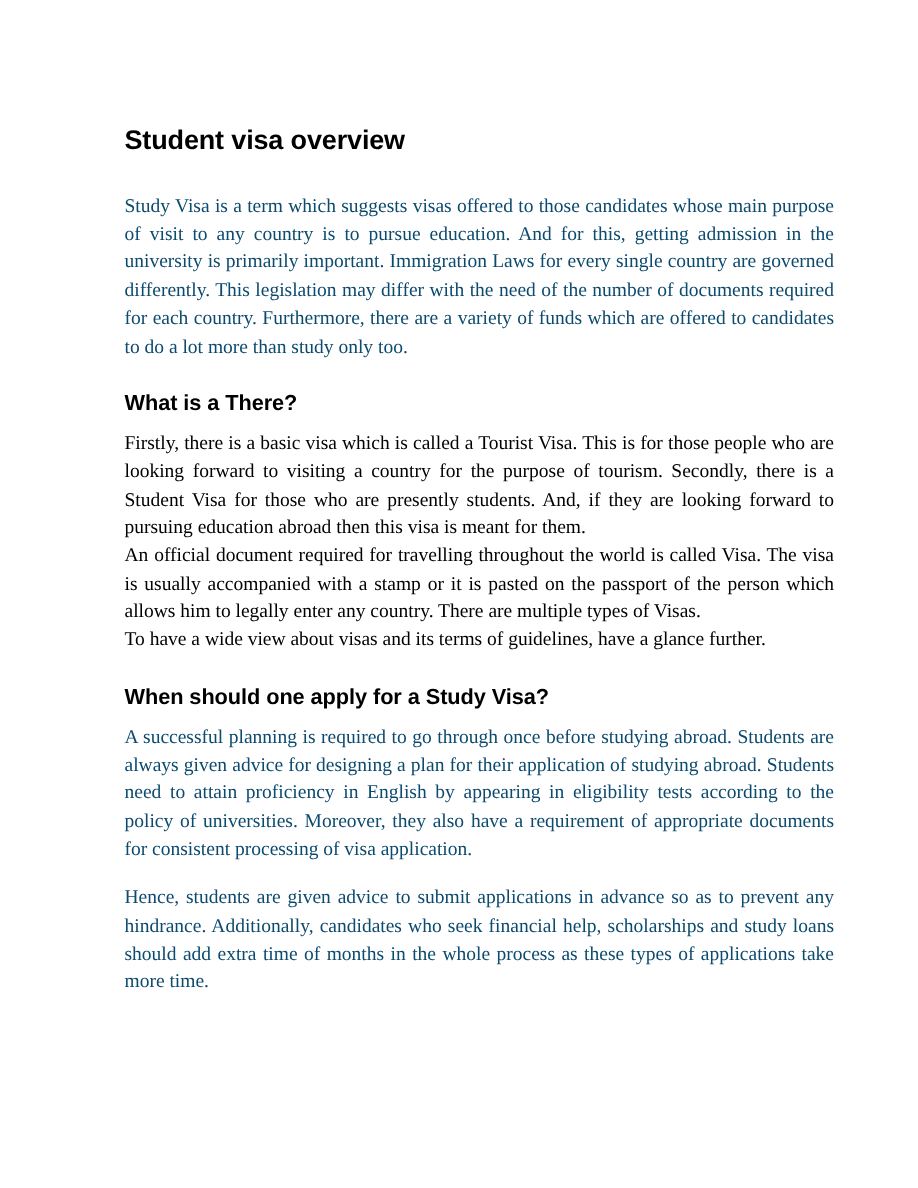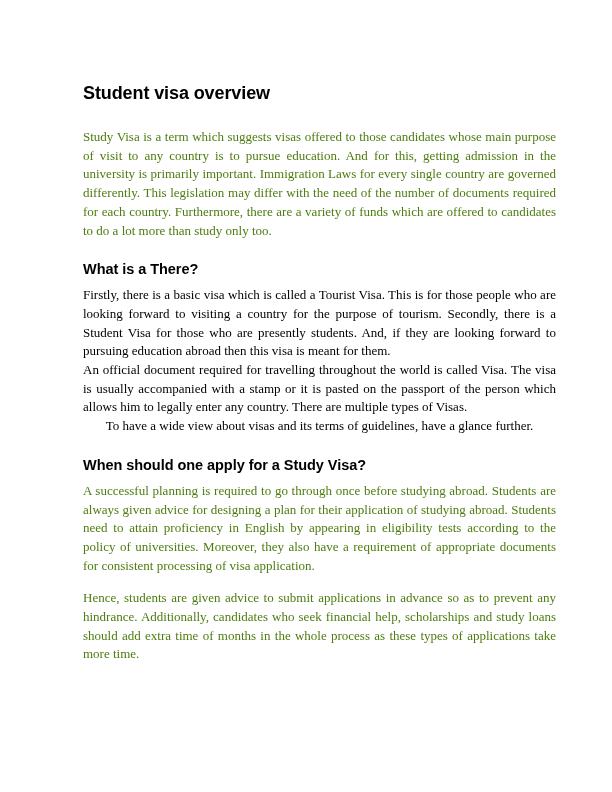--- a/index.html
+++ b/index.html
@@ -47,37 +47,37 @@
     margin: 20px 0 7px 0;
     color: #000000;
   }
   .body-par {
     font-family: "Liberation Serif", "DejaVu Serif", serif;
     font-size: 13px;
     line-height: 18.7px;
     text-align: justify;
     text-justify: inter-word;
     margin: 0 0 14px 0;
-    color: #4d7c0f;
+    color: #0c4a6e;
     white-space: pre-line;
   }
   .flow-block {
     font-family: "Liberation Serif", "DejaVu Serif", serif;
     font-size: 13px;
     line-height: 18.7px;
     margin: 0 0 6px 0;
     color: #000000;
   }
   .flow-block p {
     margin: 0;
     text-align: justify;
     text-justify: inter-word;
   }
   .flow-block p.nojust {
-    text-align: center;
+    text-align: left;
   }
 </style>
 </head>
 <body>
 
 <div class="page">
   <div class="content">
 
     <h1 class="doc-title">Student visa overview</h1>
 

